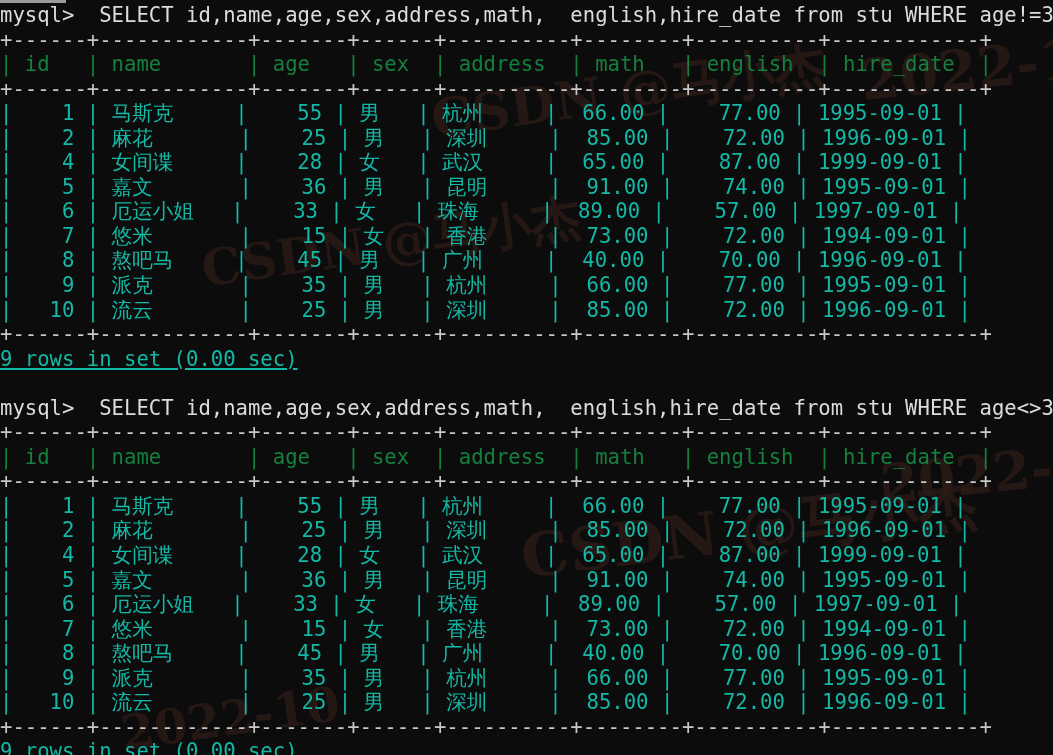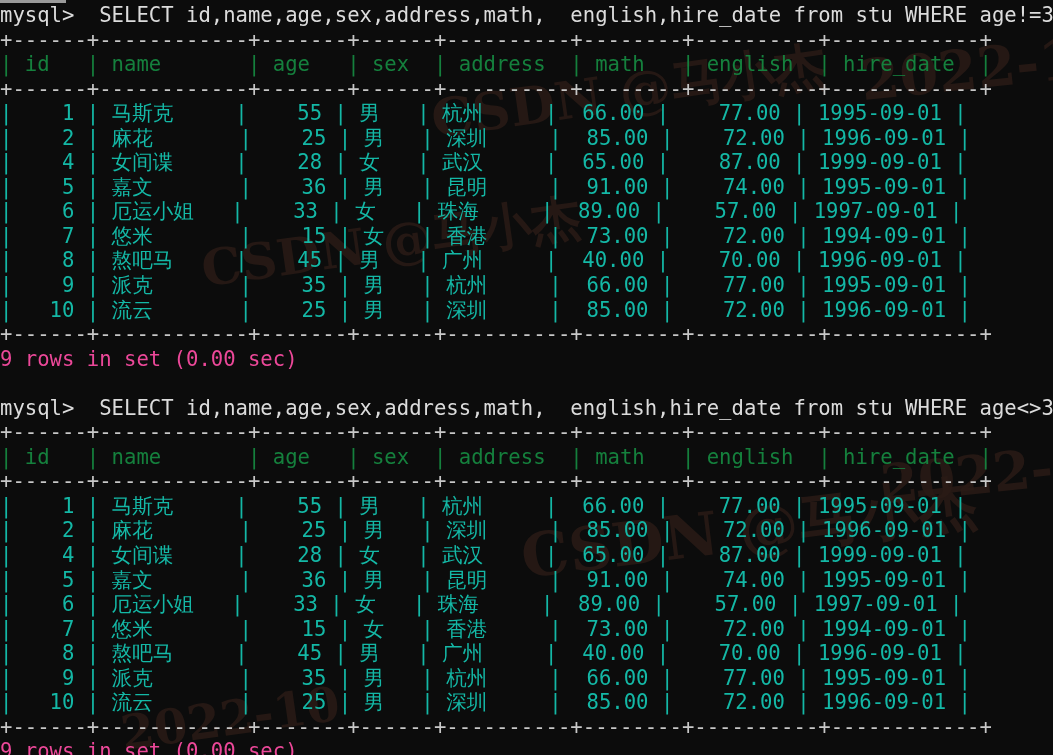--- a/index.html
+++ b/index.html
@@ -57,21 +57,21 @@
     color: #d8d8d8;
     font-family: "DejaVu Sans Mono", "Liberation Mono", monospace;
   }
   .line.blank { color: transparent; }
 
   
   .sqlline { color: #dcdcdc; }
   
   .rule { color: #c8c8c8; }
   
-  .status { color: #ec4899; }
+  .status { color: #14b8a6; text-decoration: underline; }
   .hdr   { color: #15803d; }
   .val   { color: #14b8a6; }
 
   
   #terminal { padding-top: 3px; box-sizing: border-box; }
 </style>
 </head>
 <body>
 
 <div id="top-sliver"></div>

